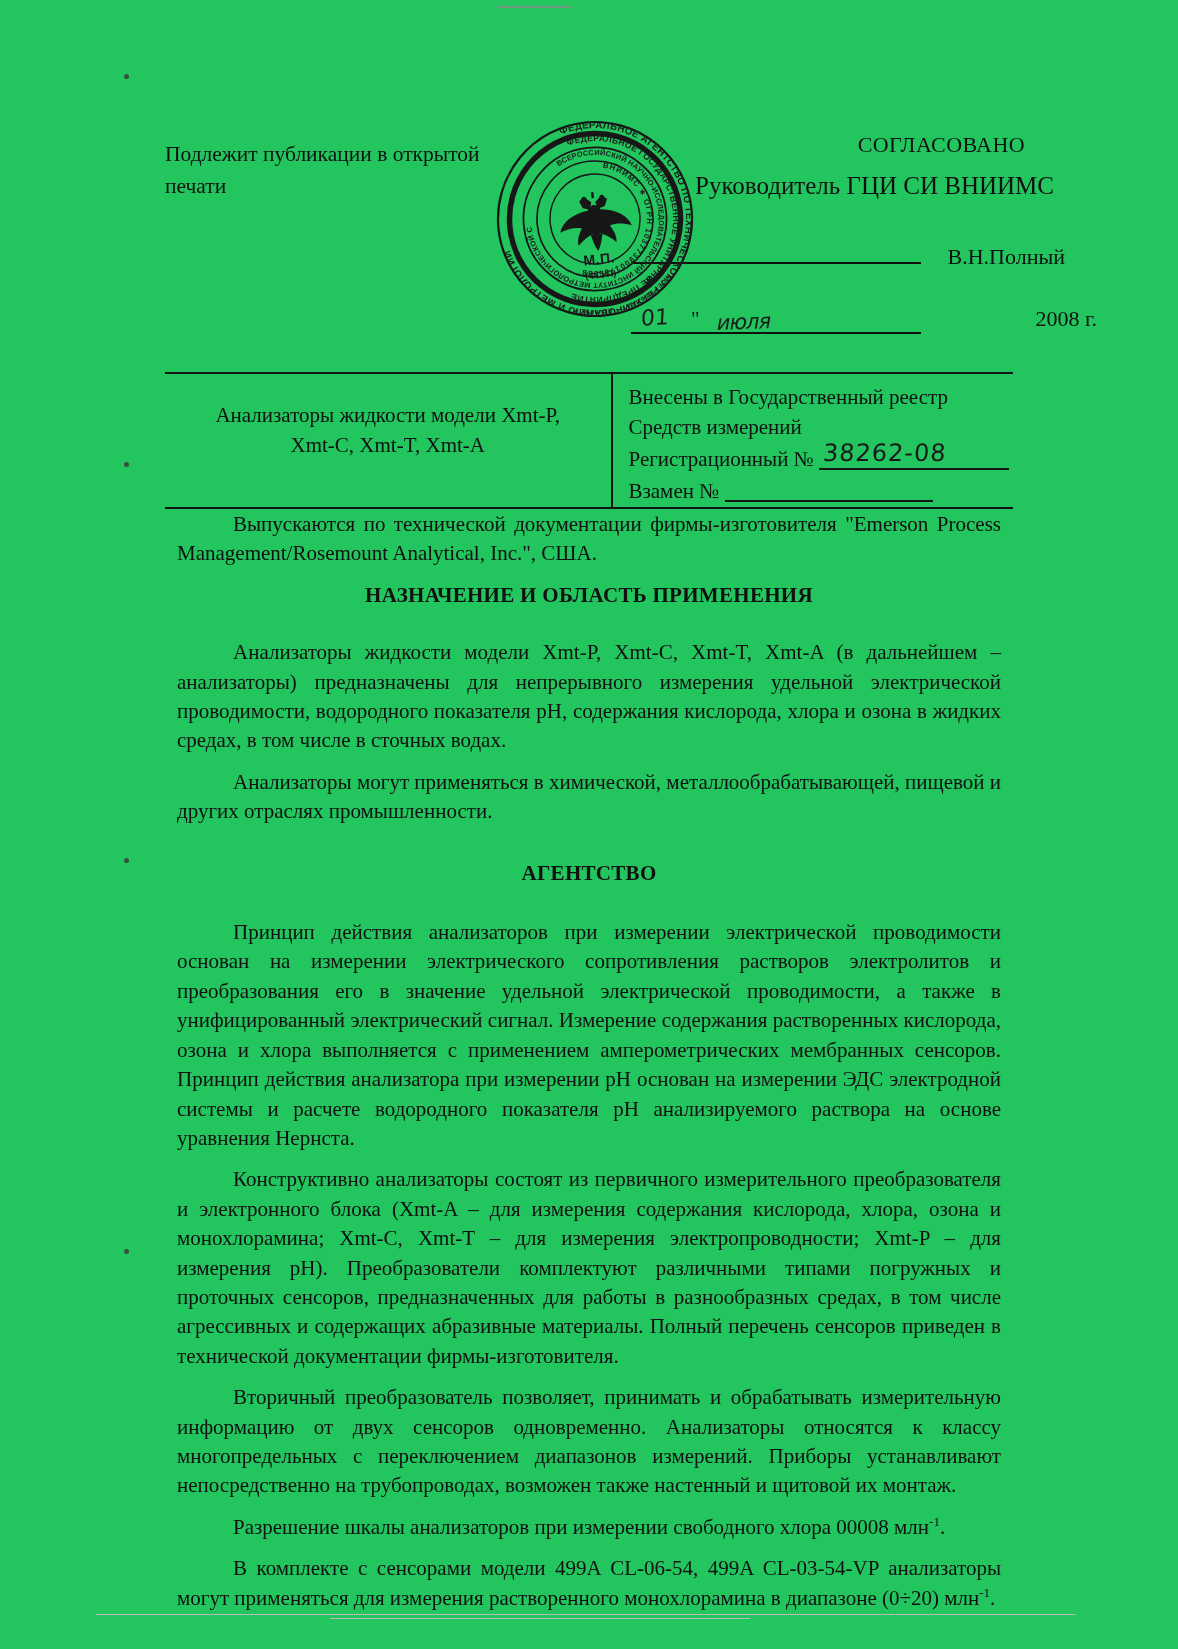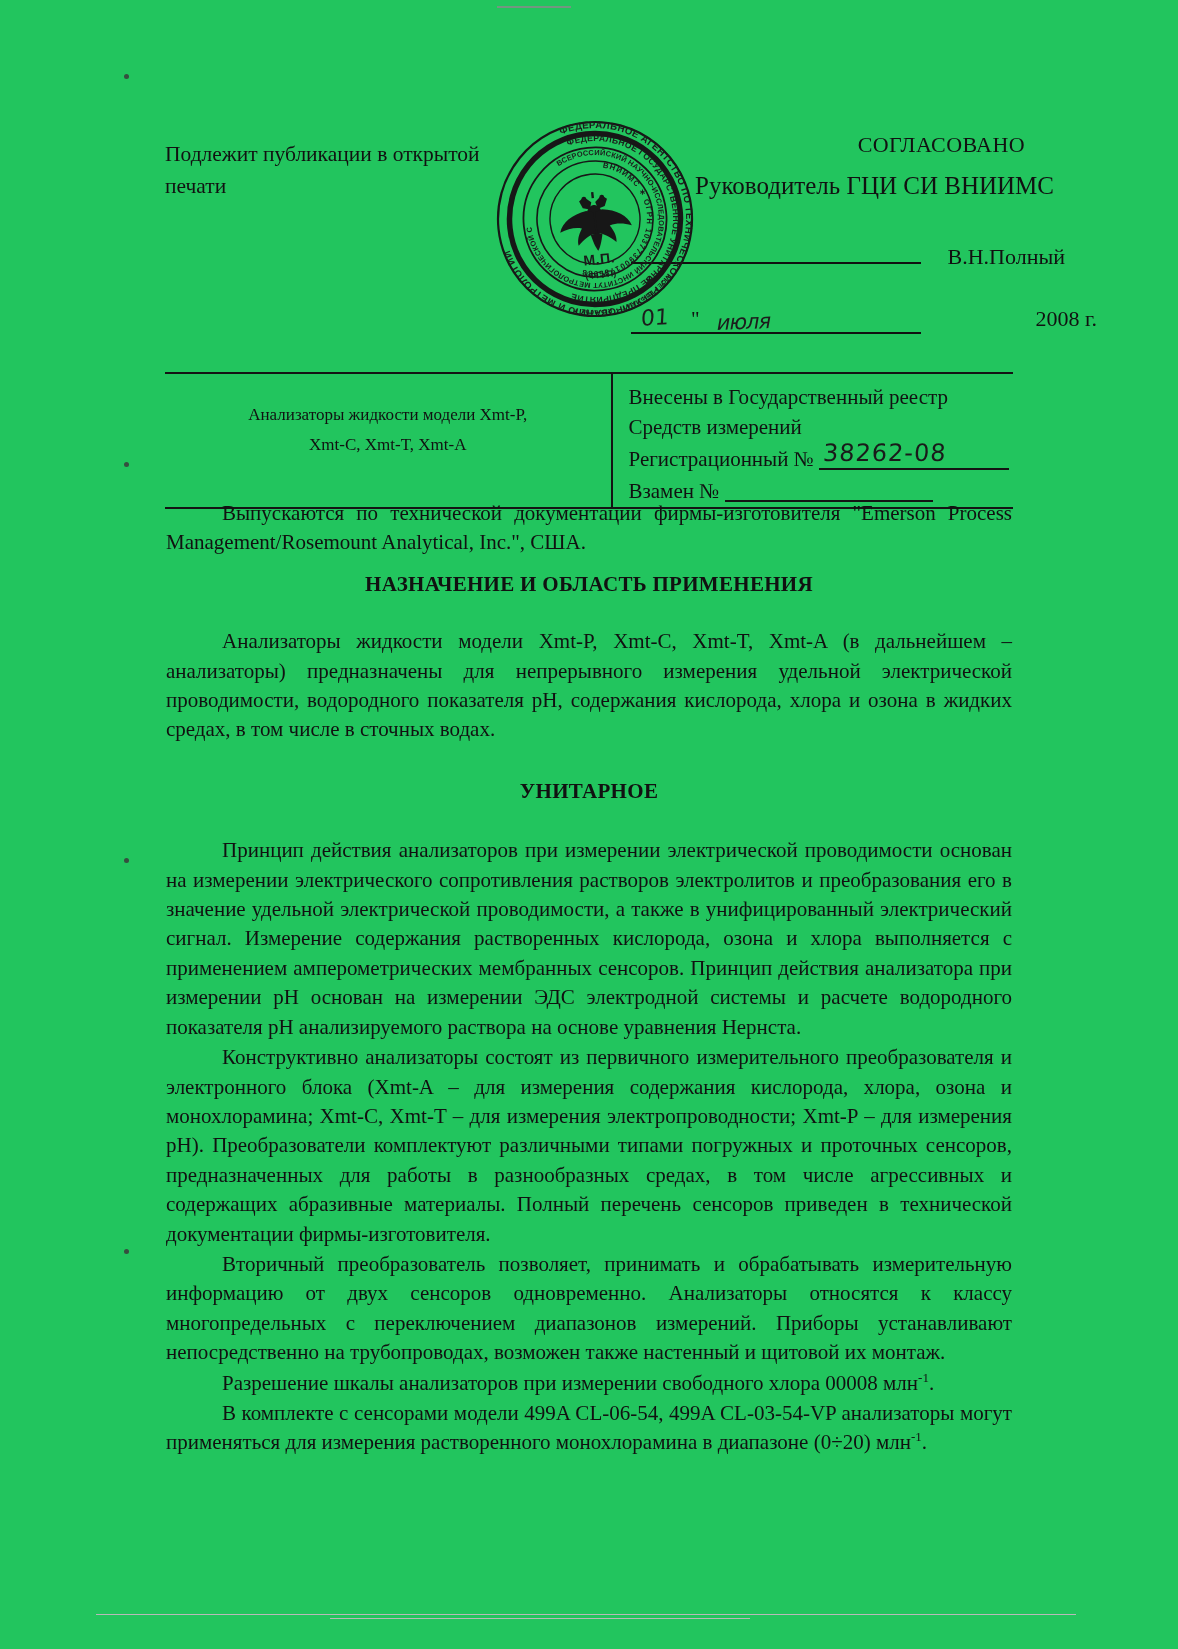--- a/index.html
+++ b/index.html
@@ -161,21 +161,21 @@
     top: 372px;
     width: 848px;
     border-top: 2px solid #141414;
     border-bottom: 2px solid #141414;
     display: flex;
   }
   .reg-left {
     width: 450px;
     padding: 26px 12px 24px 12px;
     text-align: center;
-    font-size: 17px;
+    font-size: 21px;
     line-height: 30px;
     border-right: 2px solid #141414;
     box-sizing: border-box;
   }
   .reg-right {
     flex: 1;
     padding: 8px 4px 1px 16px;
     font-size: 21px;
     line-height: 30px;
     box-sizing: border-box;
@@ -205,21 +205,21 @@
   
   .body {
     position: absolute;
     left: 165px;
     top: 498px;
     width: 848px;
     font-size: 21px;
     line-height: 29.4px;
   }
   p.para {
-    margin: 1px;
+    margin: 12px;
     text-align: justify;
     text-indent: 56px;
     -webkit-hyphens: none;
     hyphens: none;
   }
   h2.section {
     text-align: center;
     font-size: 21px;
     font-weight: bold;
     letter-spacing: .3px;
@@ -342,22 +342,23 @@
     </div>
   </div>
 
   <div class="body">
 
     <p class="para">Выпускаются по технической документации фирмы-изготовителя "Emerson Process Management/Rosemount Analytical, Inc.", США.</p>
 
     <h2 class="section">НАЗНАЧЕНИЕ И ОБЛАСТЬ ПРИМЕНЕНИЯ</h2>
 
     <p class="para">Анализаторы жидкости модели Xmt-P, Xmt-C, Xmt-T, Xmt-A (в дальнейшем – анализаторы) предназначены для непрерывного измерения удельной электрической проводимости, водородного показателя pH, содержания кислорода, хлора и озона в жидких средах, в том числе в сточных водах.</p>
-
-    <h2 class="section desc">УНИТАРНОЕ</h2>
+    <p class="para">Анализаторы могут применяться в химической, металлообрабатывающей, пищевой и других отраслях промышленности.</p>
+
+    <h2 class="section desc">АГЕНТСТВО</h2>
 
     <p class="para">Принцип действия анализаторов при измерении электрической проводимости основан на измерении электрического сопротивления растворов электролитов и преобразования его в значение удельной электрической проводимости, а также в унифицированный электрический сигнал. Измерение содержания растворенных кислорода, озона и хлора выполняется с применением амперометрических мембранных сенсоров. Принцип действия анализатора при измерении pH основан на измерении ЭДС электродной системы и расчете водородного показателя pH анализируемого раствора на основе уравнения Нернста.</p>
     <p class="para">Конструктивно анализаторы состоят из первичного измерительного преобразователя и электронного блока (Xmt-A – для измерения содержания кислорода, хлора, озона и монохлорамина; Xmt-C, Xmt-T – для измерения электропроводности; Xmt-P – для измерения pH). Преобразователи комплектуют различными типами погружных и проточных сенсоров, предназначенных для работы в разнообразных средах, в том числе агрессивных и содержащих абразивные материалы. Полный перечень сенсоров приведен в технической документации фирмы-изготовителя.</p>
     <p class="para">Вторичный преобразователь позволяет, принимать и обрабатывать измерительную информацию от двух сенсоров одновременно. Анализаторы относятся к классу многопредельных с переключением диапазонов измерений. Приборы устанавливают непосредственно на трубопроводах, возможен также настенный и щитовой их монтаж.</p>
 
     <p class="para"><span>Разрешение шкалы анализаторов при измерении свободного хлора 00008 млн</span><sup class="exp">-1</sup><span>.</span></p>
 
     <p class="para"><span>В комплекте с сенсорами модели 499A CL-06-54, 499A CL-03-54-VP  анализаторы могут применяться для измерения растворенного монохлорамина в диапазоне (0÷20) млн</span><sup class="exp">-1</sup><span>.</span></p>
   </div>
 

